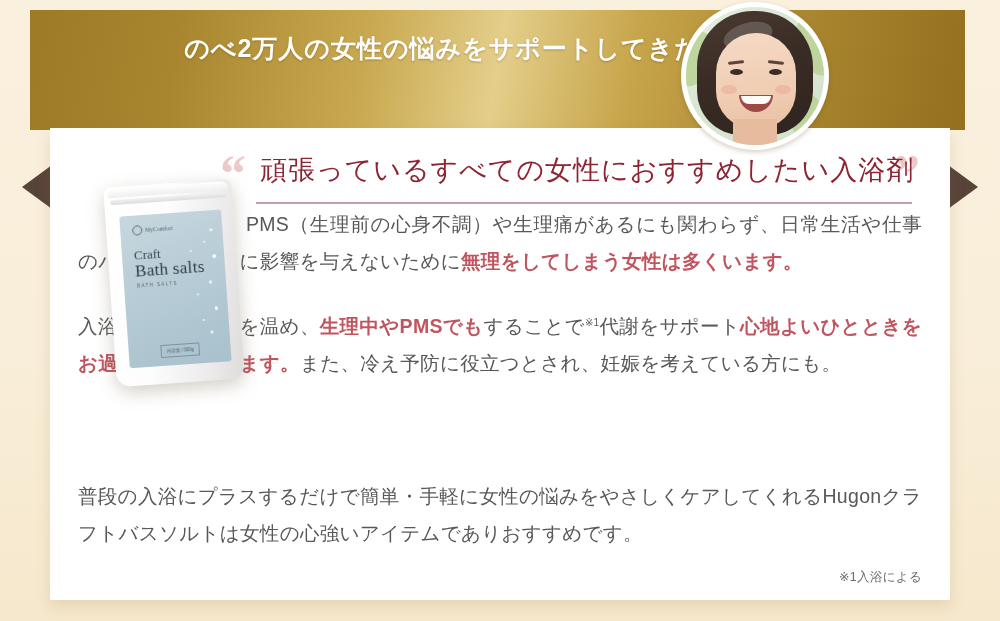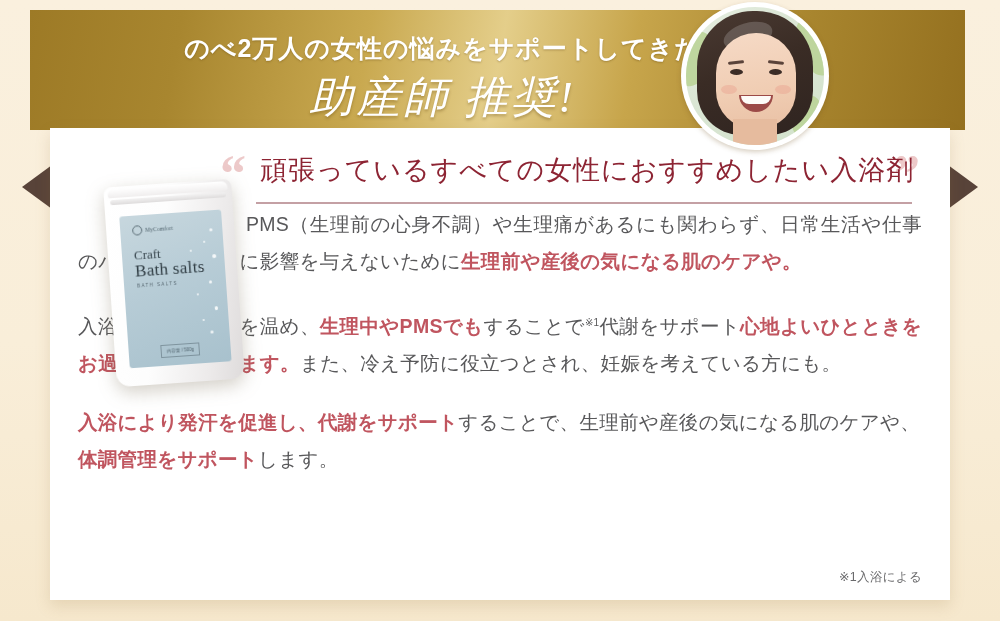--- a/index.html
+++ b/index.html
@@ -433,21 +433,20 @@
     margin-left: 8px;
   }
 </style>
 </head>
 <body>
 
 <div class="page">
 
   <div class="banner">
     <div class="banner-line1">のべ2万人の女性の悩みをサポートしてきた</div>
-    <div class="banner-line2">助産師 推奨!</div>
   </div>
 
   <div class="tail tail-left"></div>
   <div class="tail tail-right"></div>
 
   <div class="portrait">
     <div class="portrait-inner">
       <div class="p-bg-leaf p-leaf-a"></div>
       <div class="p-bg-leaf p-leaf-b"></div>
       <div class="p-bg-leaf p-leaf-c"></div>
@@ -501,23 +500,23 @@
 
     <div class="content">
 
       <div class="quote-row">
         <span class="qmark qmark-open">“</span>
         <span class="qmark qmark-close">”</span>
         <div class="headline">頑張っているすべての女性におすすめしたい入浴剤</div>
         <div class="divider"></div>
       </div>
 
-      <p class="para justify p1-wrap p1-indent"><span>PMS（生理前の心身不調）や生理痛があるにも関わらず、日常生活や仕事のパフォーマンスに影響を与えないために</span><span class="hl">生理前や産後の気になる肌のケアや。</span></p>
+      <p class="para justify p1-wrap p1-indent"><span>PMS（生理前の心身不調）や生理痛があるにも関わらず、日常生活や仕事のパフォーマンスに影響を与えないために</span><span class="hl">無理をしてしまう女性は多くいます。</span></p>
 
       <p class="para justify p2"><span>入浴によりカラダを温め、</span><span class="hl">生理中やPMSでも</span><span>することで</span><sup class="note">※1</sup><span>代謝をサポート</span><span class="hl">心地よいひとときをお過ごしいただけます。</span><span>また、冷え予防に役立つとされ、妊娠を考えている方にも。</span></p>
 
-      <p class="para p3"><span class="hl">入浴により発汗を促進し、代謝をサポート</span><span>することで、生理前や産後の気になる肌のケアや、</span><span class="hl">体調管理をサポート</span><span>します。</span></p>
-
+
+      <p class="para justify p4">普段の入浴にプラスするだけで簡単・手軽に女性の悩みをやさしくケアしてくれるHugonクラフトバスソルトは女性の心強いアイテムでありおすすめです。</p>
 
       <div class="footnote">※1入浴による</div>
     </div>
   </div>
 </div>
 
 </body></html>

